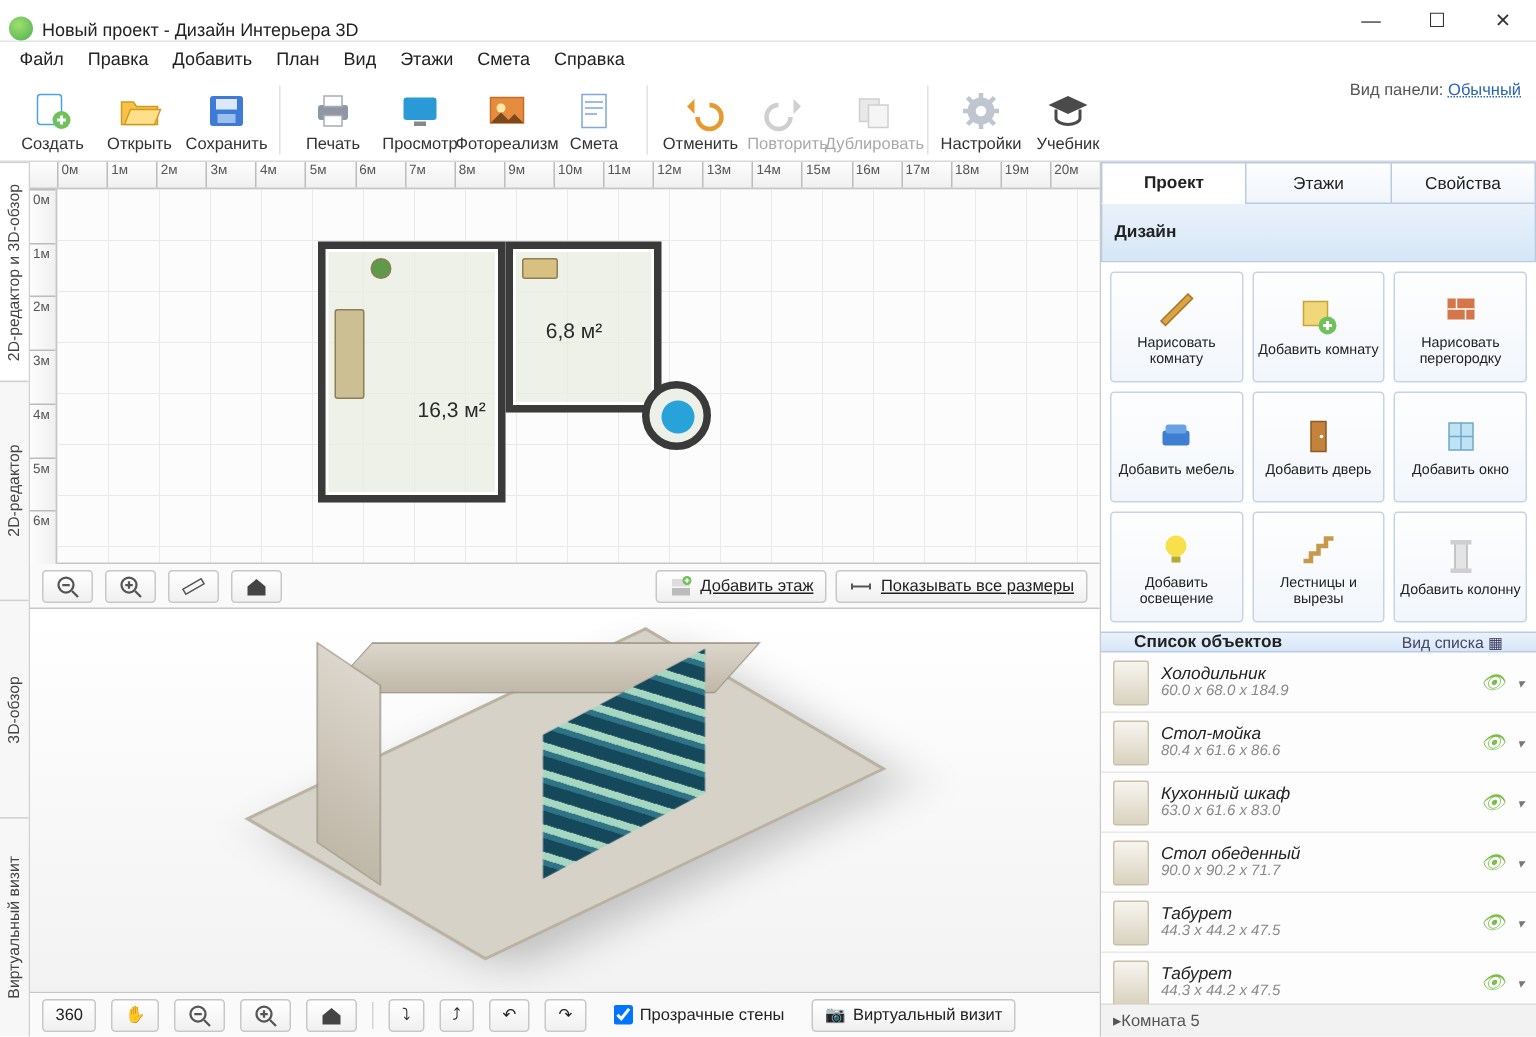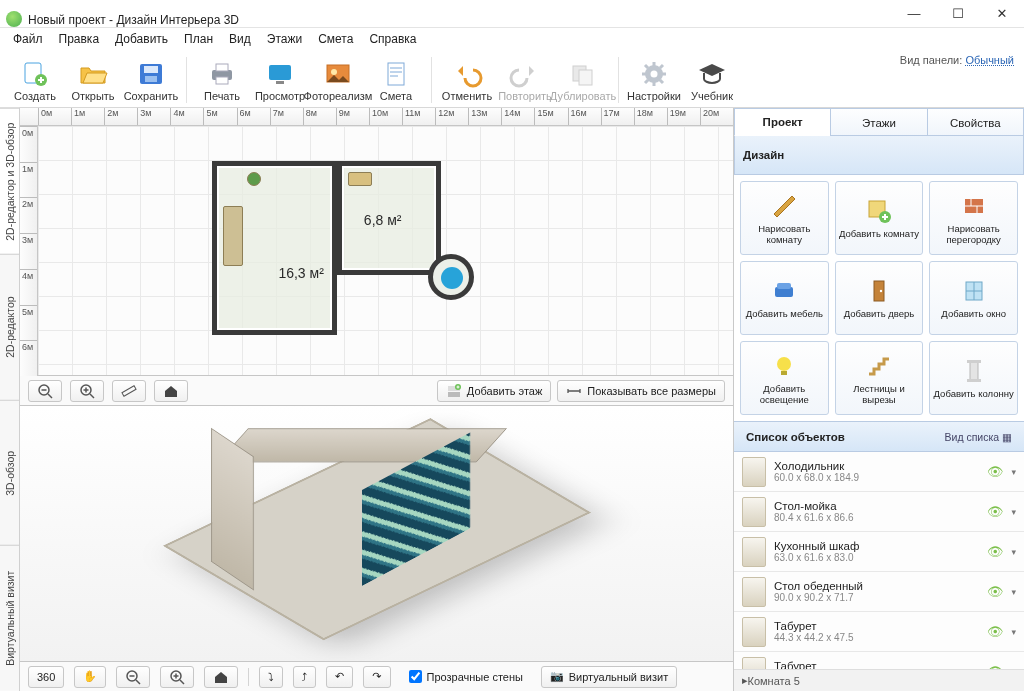--- a/index.html
+++ b/index.html
@@ -43,21 +43,21 @@
   linear-gradient(90deg,#e9e9e9 1px, transparent 1px) 0 0/34px 34px,
   #fcfcfc; border-bottom:1px solid #c6c6c6; overflow:hidden; }
 .room { position:absolute; background:rgba(231,237,223,0.7); border:5px solid #3a3a3a; box-shadow: inset 0 0 0 2px #fff; }
 .room1 { left:25%; top:14%; width:18%; height:70%; }
 .room2 { left:43%; top:14%; width:15%; height:46%; }
 .room-label { position:absolute; font-size:14px; color:#2a2a2a;margin-top:32px; }
 .furn { position:absolute; background:#cdbf94; border:1px solid #8d7e55; border-radius:2px; }
 
 .plan-tools { height:30px; display:flex; align-items:center; gap:8px; padding:0 8px; border-bottom:1px solid #c6c6c6; background:#fafafa; }
 .pt-left { display:flex; gap:8px; align-items:center; }
-.pt-right { margin-left:auto; display:flex; gap:6px; }
+.pt-right { margin-left:auto; display:flex; gap:6px;text-decoration:underline; }
 .mini-btn { height:22px; border:1px solid #c7c7c7; background:linear-gradient(#fff,#f0f0f0); border-radius:3px; padding:0 8px; display:flex; align-items:center; gap:5px; font-size:11px; }
 .ic { width:16px; height:16px; display:inline-block; }
 
 .view3d { flex:1; background:linear-gradient(#fff 0%,#f2f2f2 100%); position:relative; overflow:hidden; }
 .iso { position:absolute; left:50%; top:50%; width:360px; height:240px; transform:translate(-50%,-52%); }
 .iso-floor { position:absolute; inset:0; background:#d6d2c8; transform: rotateX(58deg) rotateZ(-42deg); box-shadow: 0 22px 40px rgba(0,0,0,0.22); border:3px solid #b9b2a2; }
 .iso-wall { position:absolute; background:linear-gradient(#dcd6cc,#c0b8a8); border:1px solid #9e978a; }
 .iso-accent{position:absolute; left:46%; top:22%; width:30%; height:40%; background:repeating-linear-gradient(40deg,#16485c 0 7px,#2f7486 7px 10px,#a6d7c1 10px 14px); transform: skewY(-28deg);}
 
 .bottom-tools { height:30px; display:flex; align-items:center; gap:10px; padding:0 8px; border-top:1px solid #c6c6c6; background:#fafafa; }
@@ -67,23 +67,23 @@
 .tab { flex:1; border:1px solid #b9cbe3; border-bottom:none; background:linear-gradient(#fdfeff,#f0f5fb); display:flex; align-items:center; justify-content:center; font-size:11.5px; border-right:none; }
 .tab:last-child{border-right:1px solid #b9cbe3;}
 .tab.active { background:#fff; font-weight:600; border-bottom:1px solid #fff; position:relative; z-index:1; }
 
 .section-hdr { height:40px; background:linear-gradient(#eaf2fb,#d6e6f7); border:1px solid #b9cbe3; padding:0 8px; display:flex; align-items:center; font-weight:600; font-size:11.5px; margin-top:-1px; }
 
 .design-grid { display:grid; grid-template-columns:repeat(3,1fr); gap:6px; padding:6px; background:#fff;}
 .dcard { border:1px solid #c4d3e6; border-radius:3px; background:linear-gradient(#fefefe,#f2f6fb); height:74px; display:flex; flex-direction:column; align-items:center; justify-content:center; font-size:9.5px; text-align:center; gap:3px; padding:2px; }
 .dcard .dicon { width:28px; height:28px; }
 
-.obj-hdr { height:31px; background:linear-gradient(#eaf2fb,#d6e6f7); border:1px solid #b9cbe3; border-left:none; border-right:none; padding:0 12px; display:flex; align-items:center; font-weight:600; font-size:11.5px; justify-content:space-between;}
+.obj-hdr { height:14px; background:linear-gradient(#eaf2fb,#d6e6f7); border:1px solid #b9cbe3; border-left:none; border-right:none; padding:0 22px; display:flex; align-items:center; font-weight:600; font-size:11.5px; justify-content:space-between;}
 .obj-hdr .viewlbl{font-weight:normal; font-size:10.5px; color:#446;}
-.obj-list { flex:1; overflow:auto; }
+.obj-list { flex:1; overflow:auto;font-style:italic; }
 .obj-item { height:40px; border-bottom:1px solid #e8e8e8; display:flex; align-items:center; padding:0 8px; gap:8px; }
 .obj-thumb { width:24px; height:30px; background:linear-gradient(#f7f5ef,#d9d2bf); border:1px solid #c8bfa7; border-radius:2px; }
 .obj-text { flex:1; }
 .obj-name { font-size:11.5px; }
 .obj-dim { font-size:10px; color:#888; }
 .obj-v { color:#7bbf4a; font-size:13px; }
 .obj-more{color:#777;font-size:9px;}
 .obj-room { height:22px; background:#f2f2f2; display:flex; align-items:center; padding:0 8px; font-size:11px; color:#555; border-top:1px solid #dedede;}
 
 svg{display:block;}

